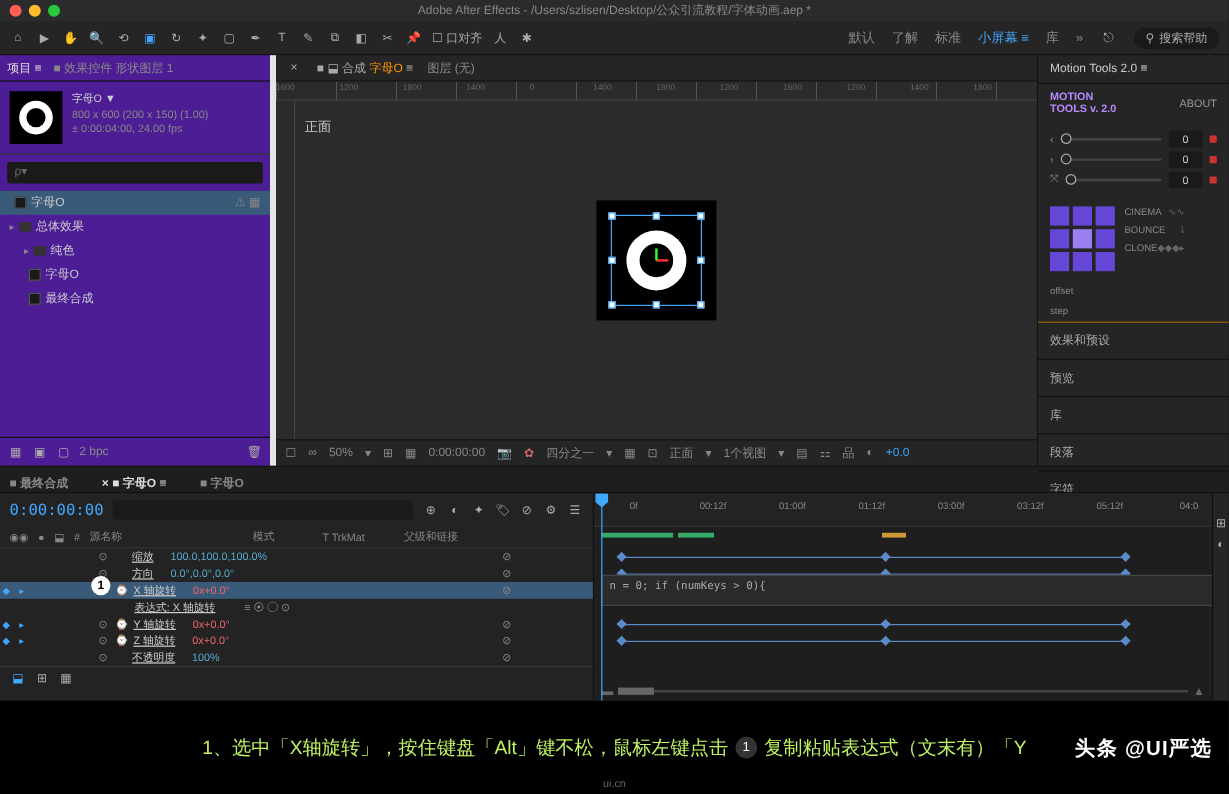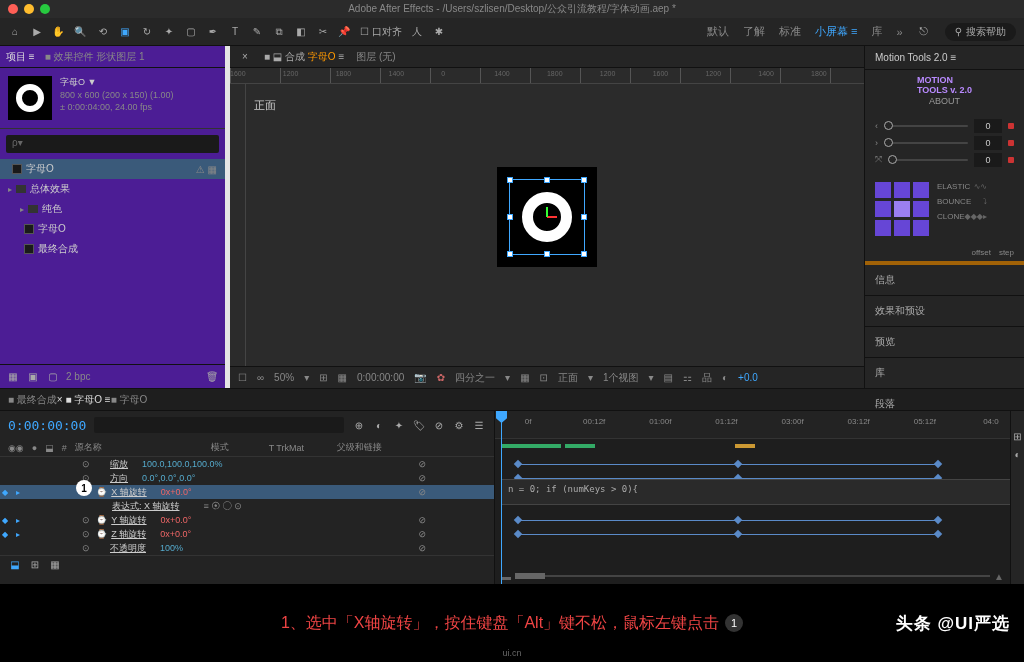--- a/index.html
+++ b/index.html
@@ -121,48 +121,48 @@
 .viewer-controls { height: 22px; background: #252525; border-top: 1px solid #111; display: flex; align-items: center; padding: 0 8px; gap: 10px; font-size: 10px; color: #888; }
 
 .right-panel {
   width: 160px;
   background: #252525;
   border-left: 1px solid #111;
   display: flex;
   flex-direction: column;
 }
 .rp-header { padding: 6px 10px; border-bottom: 1px solid #111; font-size: 10px; color: #ccc; }
-.mt-top { display: flex; justify-content: space-between; padding: 6px 10px; align-items: center; flex-direction: column; }
+.mt-top { display: flex; justify-content: space-between; padding: 6px 10px; align-items: center; }
 .mt-logo { color: #b98aff; font-size: 9px; font-weight: bold; line-height: 1.1; }
 .mt-about { color: #999; font-size: 9px; }
 .mt-sliders { padding: 4px 10px; }
 .mt-slider-row { display: flex; align-items: center; gap: 6px; margin: 3px 0; }
 .mt-slider-track { flex: 1; height: 2px; background: #444; position: relative; border-radius: 1px; }
 .mt-slider-knob { width: 9px; height: 9px; border: 1px solid #aaa; border-radius: 50%; position: absolute; left: 0; top: -4px; background: #252525; }
 .mt-val { width: 28px; height: 14px; background: #1a1a1a; text-align: center; font-size: 9px; line-height: 14px; color: #ccc; }
 .mt-dot { width: 6px; height: 6px; background: #c33; border-radius: 1px; }
 .mt-arrow { color: #888; font-size: 9px; }
 .mt-grid-area { display: flex; align-items: flex-start; gap: 8px; padding: 8px 10px; }
 .mt-grid { display: grid; grid-template-columns: repeat(3, 16px); gap: 3px; }
 .mt-cell { width: 16px; height: 16px; background: #6646d6; }
 .mt-cell.mid { background: #9b7ff0; }
 .mt-labels { font-size: 8px; color: #888; display: flex; flex-direction: column; gap: 6px; }
 .mt-label-row { display: flex; justify-content: space-between; align-items: center; }
 .mt-wave { color: #666; }
-.mt-footer { display: flex; justify-content: flex-end; gap: 8px; padding: 4px 10px; font-size: 8px; color: #888; border-bottom: 4px solid #a16207; }
+.mt-footer { display: flex; justify-content: flex-end; gap: 8px; padding: 4px 10px; font-size: 8px; color: #888; border-bottom: 1px solid #a16207; flex-direction: column; }
 .rp-section { padding: 8px 10px; border-bottom: 1px solid #111; font-size: 10px; color: #aaa; cursor: pointer; }
 
 .timeline-area {
   height: 196px;
   background: #1e1e1e;
   border-top: 1px solid #111;
   display: flex;
   flex-direction: column;
 }
-.tl-tabs { height: 22px; display: flex; align-items: center; padding: 0 8px; gap: 0; font-size: 10px; border-bottom: 1px solid #111; }
+.tl-tabs { height: 22px; display: flex; align-items: flex-end; padding: 0 8px; gap: 28px; font-size: 10px; border-bottom: 1px solid #111; font-weight: bold; }
 .tl-tab { color: #888; display: flex; align-items: center; gap: 4px; }
 .tl-tab.active { color: #ddd; }
 .tl-body { flex: 1; display: flex; }
 .tl-left { width: 495px; background: #232323; border-right: 1px solid #111; display: flex; flex-direction: column; }
 .tl-right { flex: 1; background: #1e1e1e; position: relative; overflow: hidden; }
 .tl-timecode-row { height: 28px; display: flex; align-items: center; padding: 0 8px; gap: 8px; }
 .timecode { color: #3fa8ff; font-size: 13px; font-family: monospace; }
 .tl-search { flex: 1; background: #1a1a1a; height: 16px; border-radius: 2px; }
 .tl-icons-row { display: flex; gap: 6px; align-items: center; }
 .tl-col-header { height: 18px; display: flex; align-items: center; padding: 0 8px; gap: 8px; font-size: 9px; color: #888; border-bottom: 1px solid #333; }
@@ -218,21 +218,21 @@
   left: 0;
   right: 0;
   height: 78px;
   background: #000;
   display: flex;
   align-items: center;
   justify-content: center;
   padding: 0 20px;
   gap: 6px;
 }
-.caption-text { color: #ef4444; font-size: 16px; }
+.caption-text { color: #bef264; font-size: 16px; }
 .caption-badge { width: 18px; height: 18px; background: #333; border-radius: 50%; color: #fff; display: inline-flex; align-items: center; justify-content: center; font-size: 11px; }
 .watermark { position: absolute; right: 14px; color: #fff; font-size: 17px; font-weight: bold; letter-spacing: 1px; display: flex; align-items: center; gap: 4px; }
 .watermark-logo { position: absolute; bottom: 4px; left: 50%; transform: translateX(-50%); color: #666; font-size: 9px; }
 
 .toolbar-check { display: flex; align-items: center; gap: 3px; color: #aaa; font-size: 10px; }
 .proj-controls { height: 24px; border-top: 1px solid #111; display: flex; align-items: center; padding: 0 6px; gap: 6px; color: #888; margin-top: auto; }
 </style>
 </head>
 <body>
 
@@ -462,39 +462,38 @@
         <div class="mt-cell"></div>
         <div class="mt-cell"></div>
         <div class="mt-cell mid"></div>
         <div class="mt-cell"></div>
         <div class="mt-cell"></div>
         <div class="mt-cell"></div>
         <div class="mt-cell"></div>
       </div>
       <div class="mt-labels">
         <div class="mt-label-row">
-            <span>ELASTIC</span>
+            <span>CINEMA</span>
             <span class="mt-wave">∿∿</span>
           </div>
         <div class="mt-label-row">
             <span>BOUNCE</span>
             <span class="mt-wave">⤵</span>
           </div>
         <div class="mt-label-row">
             <span>CLONE</span>
             <span class="mt-wave">◆◆◆▸</span>
           </div>
       </div>
     </div>
     <div class="mt-footer">
       <span>offset</span>
       <span>step</span>
     </div>
     <div id="rp-sections">
-        <div class="rp-section">信息</div>
         <div class="rp-section">效果和预设</div>
         <div class="rp-section">预览</div>
         <div class="rp-section">库</div>
         <div class="rp-section">段落</div>
         <div class="rp-section">字符</div>
       </div>
   </div>
 </div>
 
 <div class="timeline-area">
@@ -665,17 +664,18 @@
         <span class="tool-icon">⊞</span>
         <span class="tool-icon">◐</span>
       </div>
     </div>
   </div>
 </div>
 
 <div class="caption-bar">
   <span class="caption-text">1、选中「X轴旋转」，按住键盘「Alt」键不松，鼠标左键点击</span>
   <span class="caption-badge">1</span>
+  <span class="caption-text">复制粘贴表达式（文末有）「Y</span>
   <div class="watermark">
     <span>头条 @UI严选</span>
   </div>
   <div class="watermark-logo">ui.cn</div>
 </div>
 
 </body></html>

